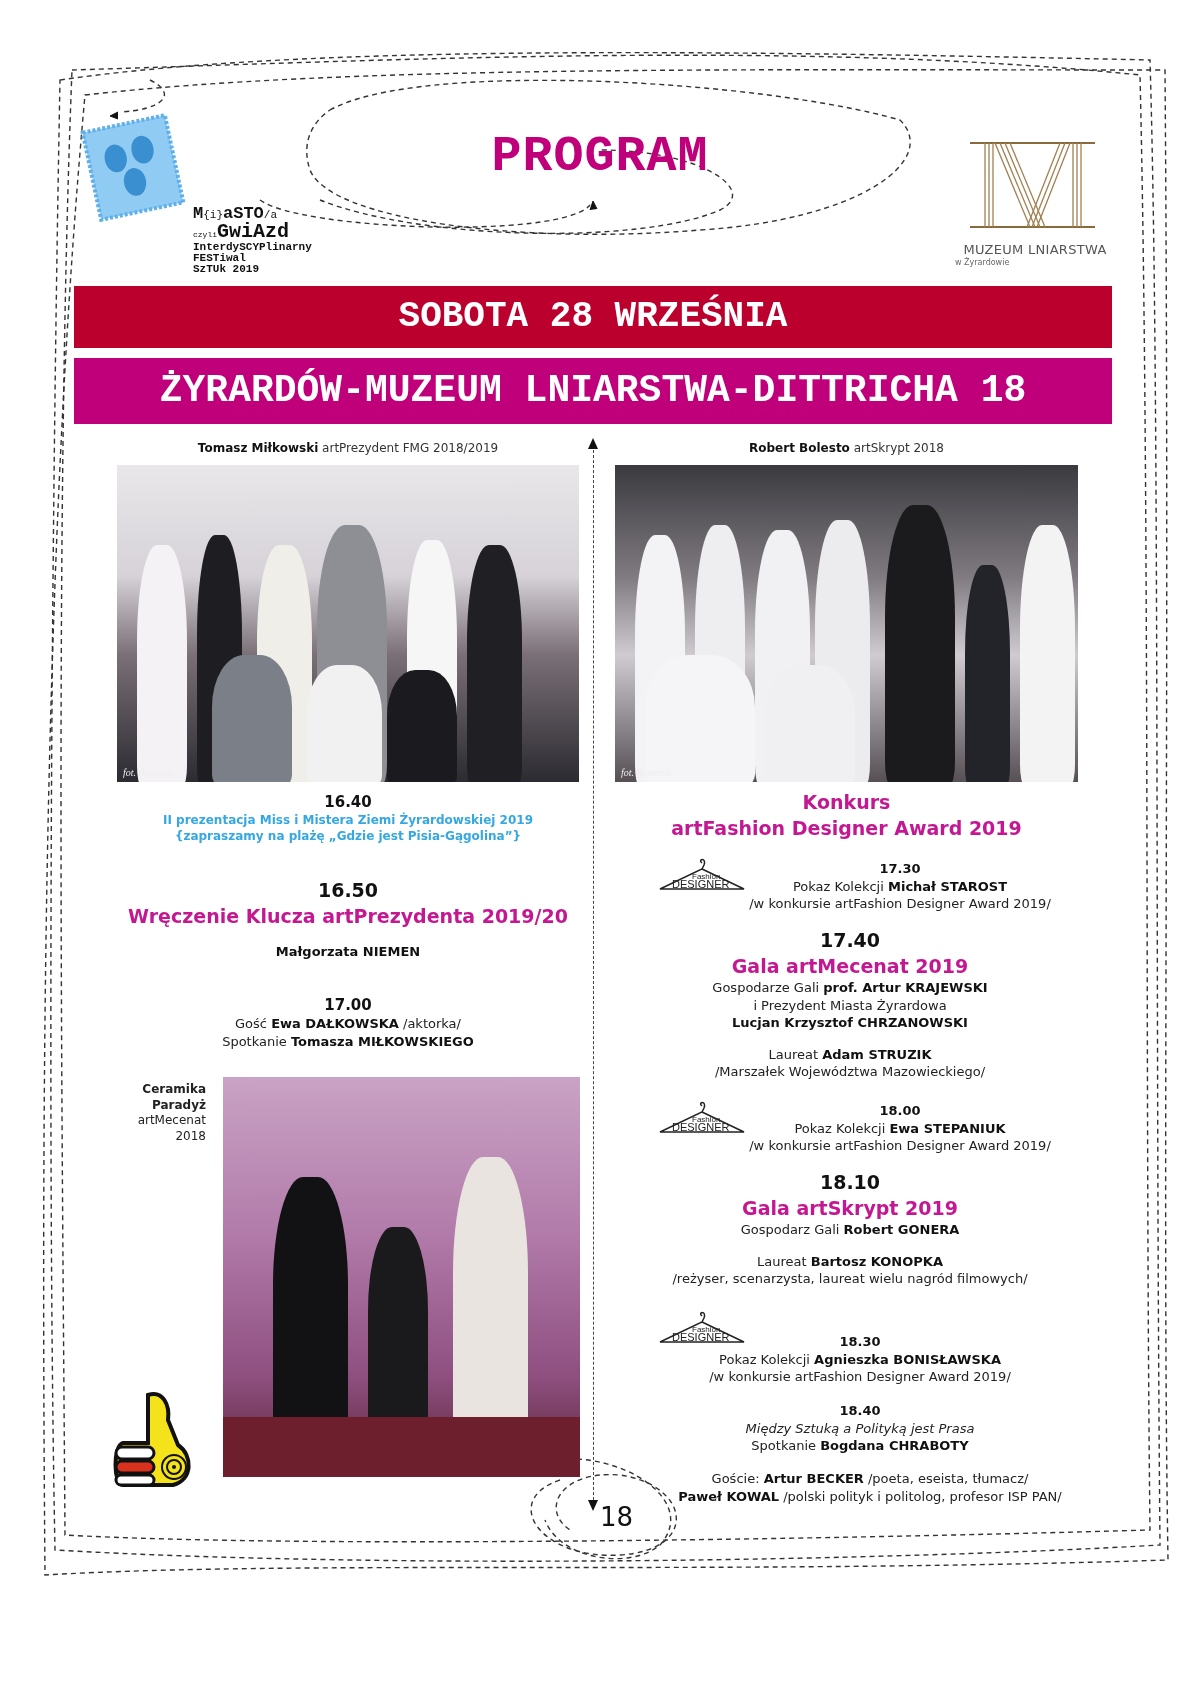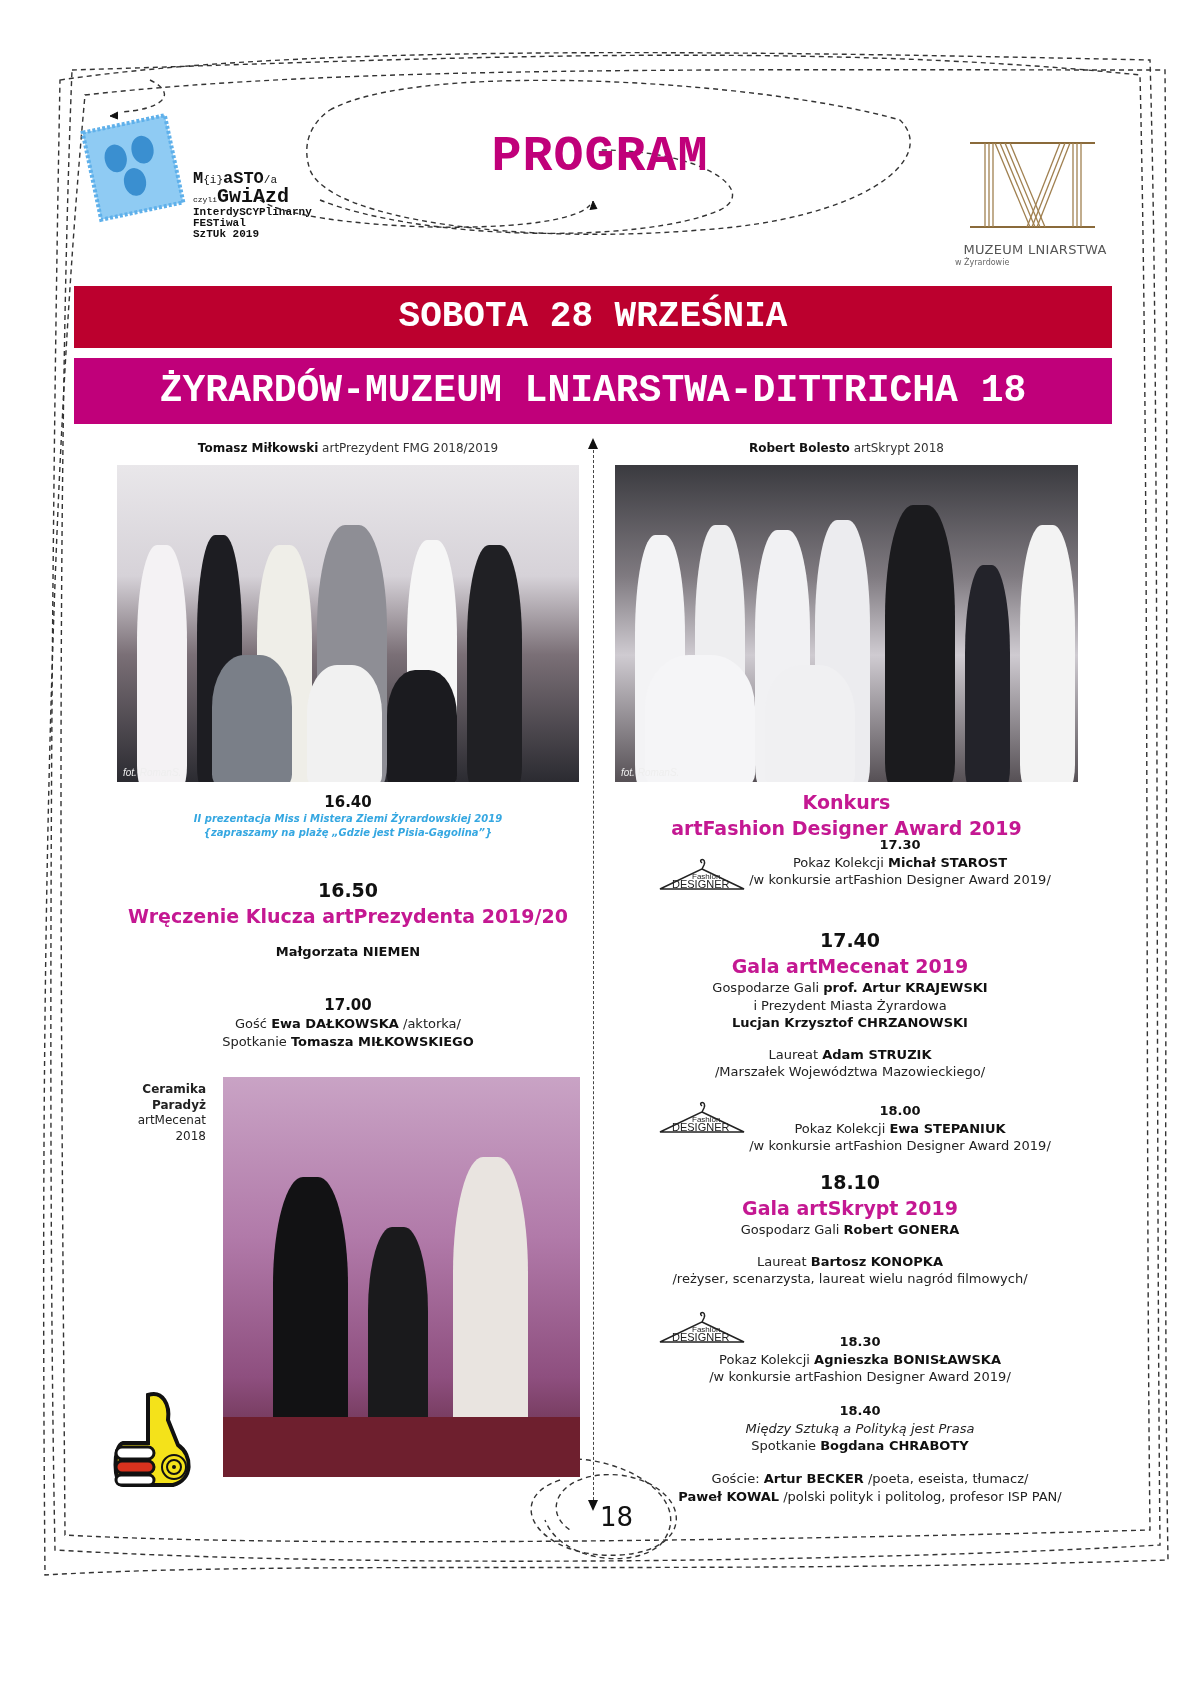--- a/index.html
+++ b/index.html
@@ -2,51 +2,51 @@
 <html><head>
 <meta charset="utf-8">
 <style>
   html,body{margin:0;padding:0;background:#fff;}
   body{width:1198px;height:1695px;position:relative;overflow:hidden;font-family:"DejaVu Sans","Liberation Sans",sans-serif;color:#111;}
   .abs{position:absolute;}
   .frame-svg{position:absolute;left:0;top:0;width:1198px;height:1695px;pointer-events:none;}
   
   .stamp{left:88px;top:120px;width:90px;height:95px;transform:rotate(-12deg);}
   .fest{left:193px;top:170px;font-family:"Liberation Mono","DejaVu Sans Mono",monospace;line-height:1;color:#111;}
-  .fest .l1{font-size:17px;font-weight:bold;}
+  .fest .l1{font-size:17px;font-weight:bold;margin-top:35px;}
   .fest .l1 small{font-size:11px;font-weight:normal;}
   .fest .l2{font-size:20px;font-weight:bold;}
   .fest .l2 small{font-size:8px;font-weight:normal;}
   .fest .l3{font-size:11px;font-weight:bold;}
   .program-title{left:460px;top:128px;width:280px;text-align:center;font-family:"Liberation Mono","DejaVu Sans Mono",monospace;font-weight:bold;font-size:50px;color:#c0007a;letter-spacing:1px;}
   .museum-logo{left:965px;top:135px;width:135px;height:100px;}
   .museum-name{left:955px;top:242px;width:160px;text-align:center;font-size:13px;color:#555;letter-spacing:0.3px;}
   .museum-sub{left:955px;top:258px;width:160px;text-align:left;font-size:8px;color:#666;}
   
   .banner{left:74px;width:1038px;color:#fff;text-align:center;font-family:"Liberation Mono","DejaVu Sans Mono",monospace;}
   .banner1{top:286px;height:62px;background:#bc002e;font-size:36px;line-height:62px;font-weight:bold;}
   .banner2{top:358px;height:66px;background:#c0007a;font-size:38px;line-height:66px;font-weight:bold;}
   
   .cap{font-size:12px;color:#333;text-align:center;}
   .cap b{color:#111;}
   .photo{background:#333;overflow:hidden;}
   .photo1{left:117px;top:465px;width:462px;height:317px;background:linear-gradient(180deg,#e9e7ea 0%,#d6d2d8 35%,#7a6f76 60%,#2b2b31 100%);}
   .photo2{left:615px;top:465px;width:463px;height:317px;background:linear-gradient(180deg,#3a3a3f 0%,#7f7a80 35%,#cfcbd1 60%,#565055 100%);}
   .photo3{left:223px;top:1077px;width:357px;height:400px;background:linear-gradient(180deg,#c9a3c5 0%,#b17aa9 40%,#8e4f7f 75%,#5a2438 100%);}
   .person{position:absolute;border-radius:40% 40% 8% 8%;}
-  .credit{position:absolute;left:6px;bottom:4px;font-size:10px;font-style:italic;color:#eee;font-family:Liberation Sans, sans-serif;}
+  .credit{position:absolute;left:6px;bottom:4px;font-size:10px;font-style:italic;color:#eee;font-family:Liberation Serif, serif;}
   
   .divider{left:593px;top:445px;width:0;height:1060px;border-left:1px dashed #444;}
   .arrow-up{left:588px;top:438px;width:0;height:0;border-left:5px solid transparent;border-right:5px solid transparent;border-bottom:11px solid #111;}
   .arrow-down{left:588px;top:1500px;width:0;height:0;border-left:5px solid transparent;border-right:5px solid transparent;border-top:11px solid #111;}
   
   .blk{text-align:center;line-height:1.35;}
   .t-time{font-weight:bold;font-size:15px;color:#111;}
   .t-time.big{font-size:19px;}
-  .t-blue{color:#35a7e1;font-weight:bold;font-size:10px;font-style:italic;}
+  .t-blue{color:#35a7e1;font-weight:bold;font-size:12px;}
   .t-pink{color:#c41892;font-weight:bold;font-size:19px;}
   .t-norm{font-size:13px;color:#222;}
   .t-norm b{color:#111;}
   .t-it{font-style:italic;font-size:13px;color:#222;text-align:center;}
   .hanger{position:absolute;width:100px;height:40px;}
   .ceramika{left:118px;top:1082px;width:88px;text-align:right;font-size:12px;line-height:1.3;color:#222;}
   .thumb{left:108px;top:1385px;width:100px;height:105px;}
   .pagenum{left:600px;top:1502px;font-size:26px;font-family:"DejaVu Sans",sans-serif;color:#111;}
 </style>
 </head>
@@ -213,21 +213,21 @@
     </svg>
 </div>
 <div class="hanger" style="left:652px;top:1310px;">
   <svg width="100" height="40" viewBox="0 0 100 40">
       <path d="M50 6 C45 2 55 0 52 8 L50 12 L8 32 L92 32 L50 12" fill="none" stroke="#222" stroke-width="1.5"></path>
       <text x="20" y="31" font-size="11" font-family="Liberation Sans, sans-serif" fill="#222">DESIGNER</text>
       <text x="40" y="22" font-size="8" font-family="Liberation Sans, sans-serif" fill="#222">Fashion</text>
     </svg>
 </div>
 
-<div class="abs blk" style="left:690px;top:836px;width:420px;">
+<div class="abs blk" style="left:690px;top:860px;width:420px;">
   <div class="t-time" style="font-size:13px;">17.30</div>
   <div class="t-norm"><span>Pokaz Kolekcji </span><b>Michał STAROST</b></div>
   <div class="t-norm">/w konkursie artFashion Designer Award 2019/</div>
 </div>
 
 <div class="abs blk" style="left:640px;top:928px;width:420px;">
   <div class="t-time big">17.40</div>
   <div class="t-pink">Gala artMecenat 2019</div>
   <div class="t-norm"><span>Gospodarze Gali </span><b>prof. Artur KRAJEWSKI</b></div>
   <div class="t-norm">i Prezydent Miasta Żyrardowa</div>

